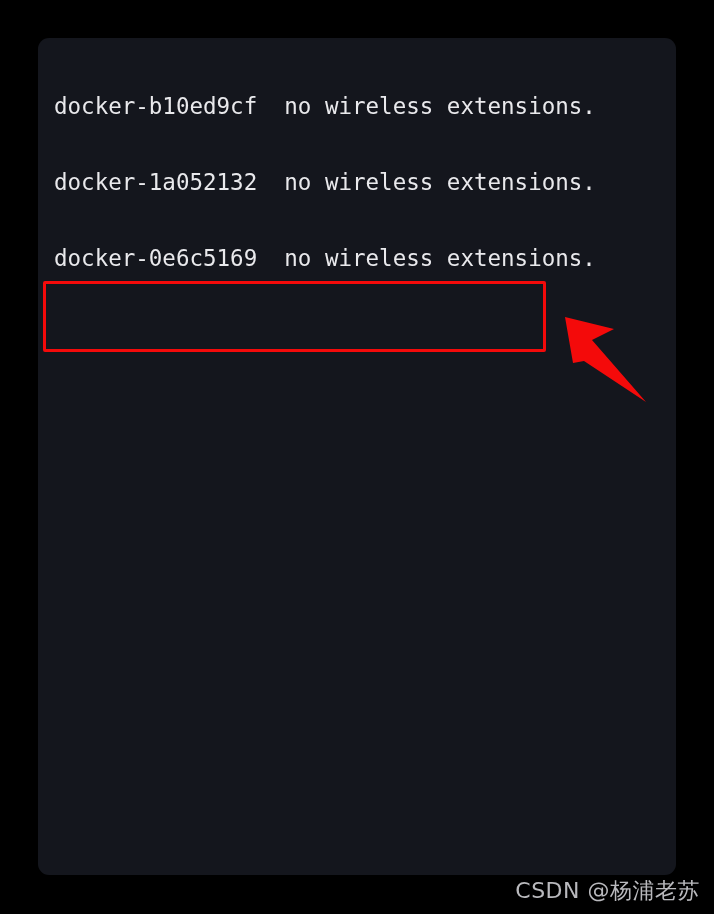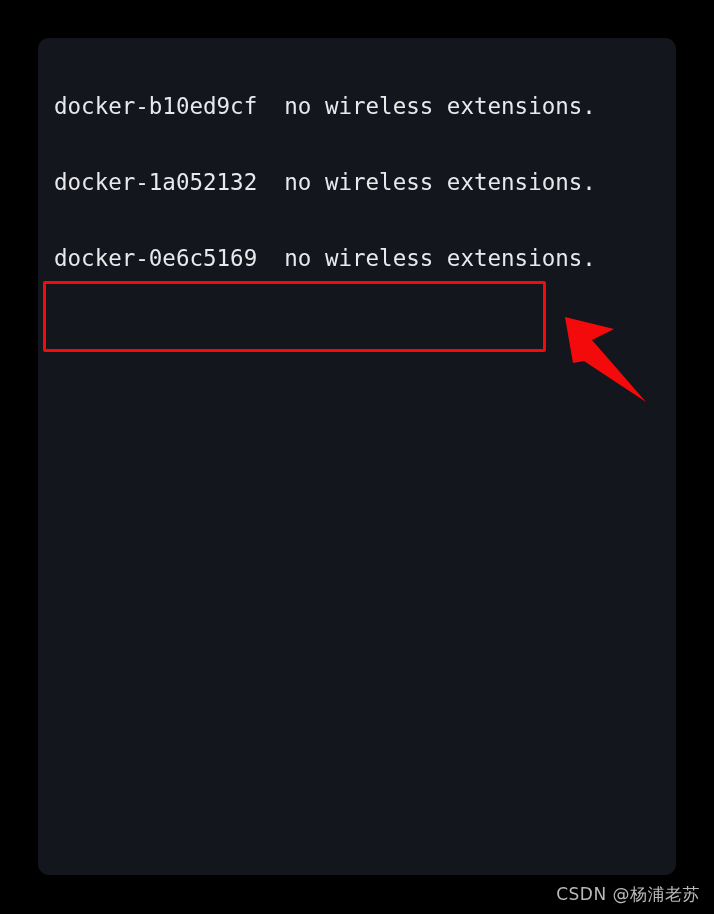--- a/index.html
+++ b/index.html
@@ -75,21 +75,21 @@
     pointer-events: none;
   }
 
   
   #watermark {
     position: absolute;
     right: 14px;
     bottom: 8px;
     color: #b9b9bd;
     font-family: "DejaVu Sans", "Liberation Sans", sans-serif;
-    font-size: 17px;
+    font-size: 22px;
     letter-spacing: 0.5px;
     white-space: pre;
   }
 </style>
 </head>
 <body>
 
 <div id="terminal-panel">
 
   <ul id="terminal-output">

